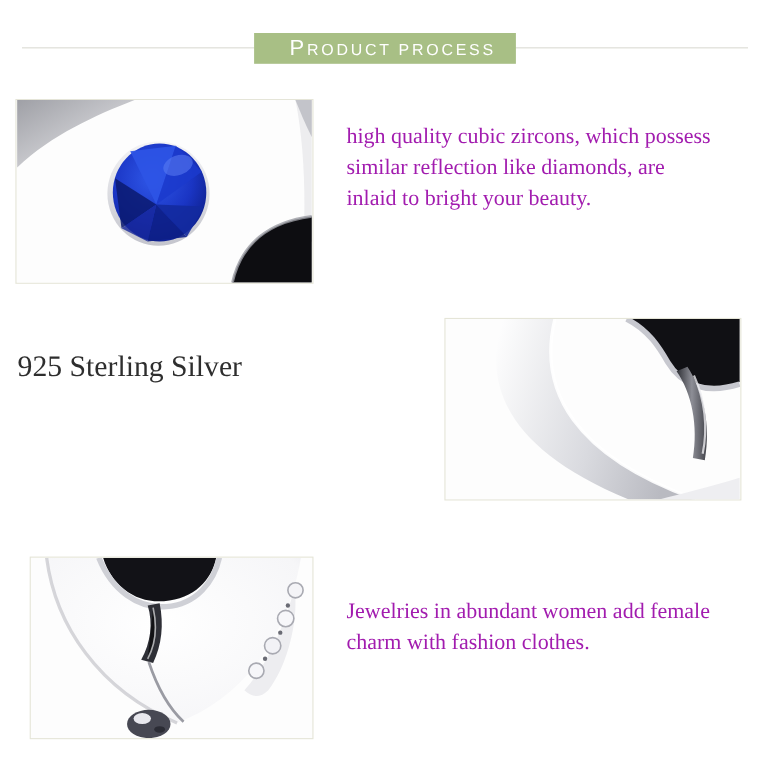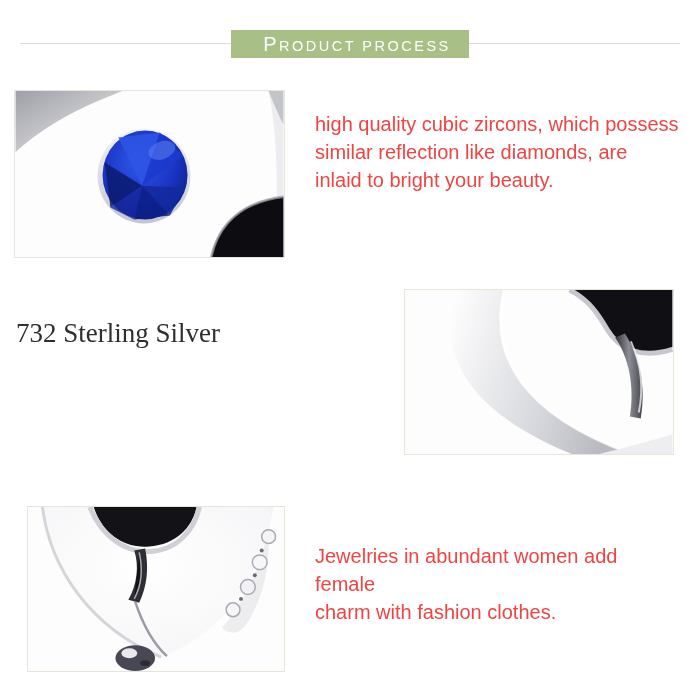--- a/index.html
+++ b/index.html
@@ -60,24 +60,24 @@
   .text-block h2 {
     margin: 0;
     font-family: "Liberation Serif", serif;
     font-weight: 400;
     font-size: 27px;
     line-height: 34px;
     color: #2e2e2e;
   }
   .text-block p {
     margin: 16px 0 0 0;
-    font-family: Liberation Sans, sans-serif;
+    font-family: Liberation Serif, serif;
     font-size: 20px;
     line-height: 28px;
-    color: #ef4444;
+    color: #a21caf;
     white-space: pre-line;
   }
 
   .s1-img  { left: 14px;  top: 90px;  width: 271px; height: 168px; }
   .s1-text { left: 315px; top: 94px;  width: 365px; }
 
   .s2-text { left: 16px;  top: 316px; width: 375px; }
   .s2-img  { left: 404px; top: 289px; width: 270px; height: 166px; }
 
   .s3-img  { left: 27px;  top: 506px; width: 258px; height: 166px; }
@@ -127,21 +127,21 @@
       <ellipse cx="148" cy="60" rx="14" ry="9" fill="#5d7df2" opacity="0.55" transform="rotate(-20 148 60)"></ellipse>
     </svg>
   </figure>
   <div class="text-block s1-text">
     <p>high quality cubic zircons, which possess
 similar reflection like diamonds, are
 inlaid to bright your beauty.</p>
   </div>
 
   <div class="text-block s2-text">
-    <h2>732 Sterling Silver</h2>
+    <h2>925 Sterling Silver</h2>
   </div>
   <figure class="img-frame s2-img">
     <svg viewBox="0 0 270 166">
       <defs>
         <linearGradient id="g2a" x1="0" y1="0" x2="1" y2="0.25">
           <stop offset="0" stop-color="#ffffff"></stop>
           <stop offset="0.6" stop-color="#d9dadf"></stop>
           <stop offset="1" stop-color="#b9bac1"></stop>
         </linearGradient>
         <linearGradient id="g2h" x1="0" y1="0" x2="1" y2="0">

